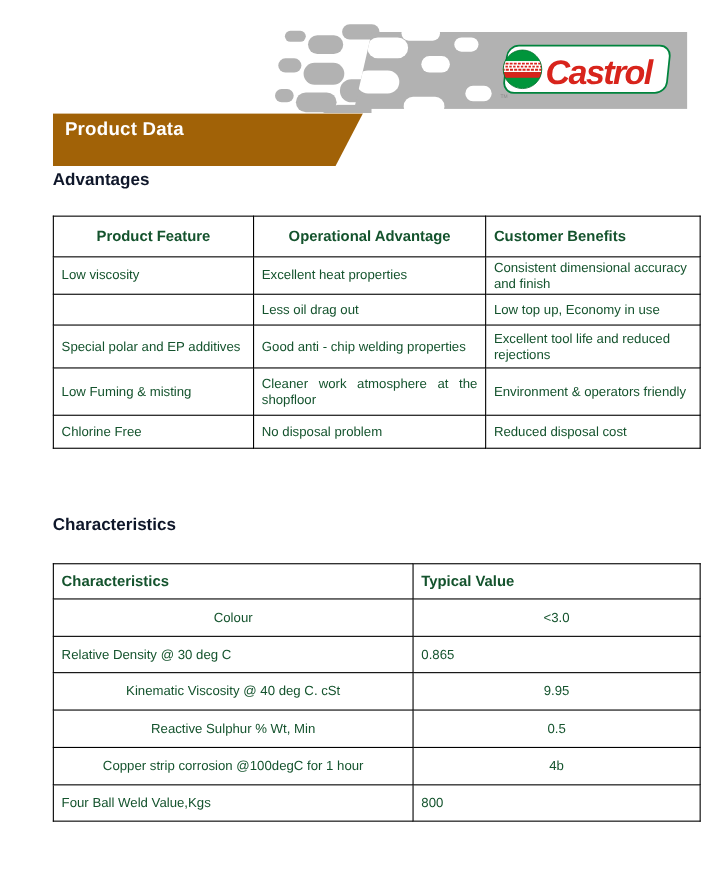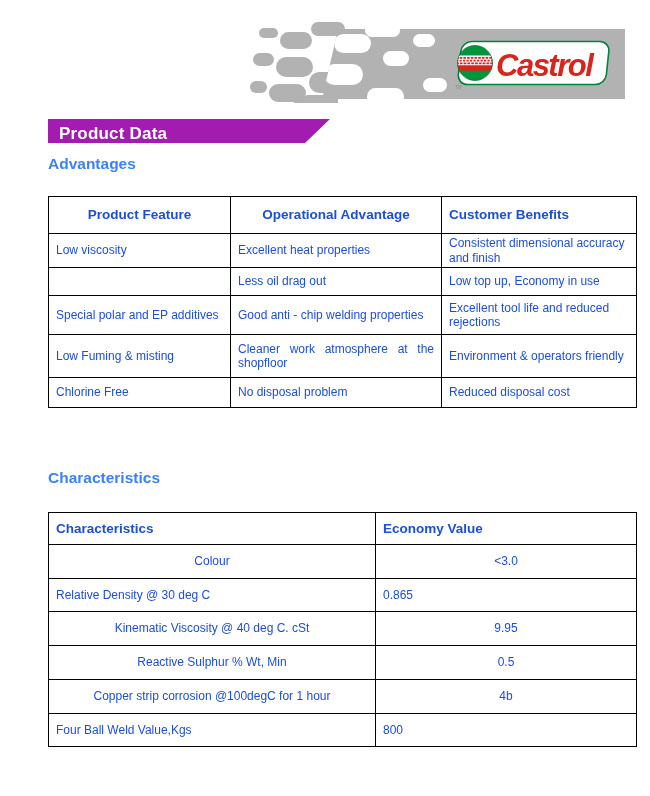--- a/index.html
+++ b/index.html
@@ -11,45 +11,45 @@
   .gray-band{
     position:absolute;left:318px;top:29px;width:307px;height:70px;
     background:#b2b2b2;overflow:hidden;
     -webkit-clip-path:polygon(20px 0,100% 0,100% 100%,4px 100%);
     clip-path:polygon(20px 0,100% 0,100% 100%,4px 100%);
   }
   .pill{position:absolute;border-radius:999px;}
   .pill.white{background:#fff;}
   .pill.gray{background:#b2b2b2;}
   .green-bar{
-    position:absolute;left:48px;top:119px;width:282px;height:24px;
-    background:#a21caf;
+    position:absolute;left:48px;top:103px;width:282px;height:48px;
+    background:#a16207;
     -webkit-clip-path:polygon(0 0,100% 0,calc(100% - 25px) 100%,0 100%);
     clip-path:polygon(0 0,100% 0,calc(100% - 25px) 100%,0 100%);
   }
   .green-bar span{
     display:block;line-height:30px;padding-left:11px;color:#fff;
     font-size:17px;font-weight:bold;letter-spacing:.2px;
   }
   .gray-wedge{
     position:absolute;left:293px;top:95px;width:45px;height:8px;background:#b2b2b2;
     -webkit-clip-path:polygon(14px 0,100% 0,100% 100%,0 100%);
     clip-path:polygon(14px 0,100% 0,100% 100%,0 100%);
   }
   .logo{position:absolute;left:450px;top:40px;width:162px;height:50px;}
   
-  .sec-title{position:absolute;left:48px;font-size:15.5px;font-weight:bold;color:#3b82f6;margin:0;}
+  .sec-title{position:absolute;left:48px;font-size:15.5px;font-weight:bold;color:#0f172a;margin:0;}
   #adv-title{top:155px;}
   #char-title{top:469px;}
   
   table{position:absolute;left:48px;border-collapse:collapse;table-layout:fixed;width:588px;}
   #adv-table{top:196px;}
   #char-table{top:512px;}
   th,td{border:1.5px solid #000;vertical-align:middle;padding:2px 7px;
-        font-size:12px;color:#1d4ed8;line-height:1.18;overflow:hidden;}
+        font-size:12px;color:#14532d;line-height:1.18;overflow:hidden;}
   th{font-size:13.5px;font-weight:bold;}
   #adv-table col.c1{width:182px;} #adv-table col.c2{width:211px;} #adv-table col.c3{width:195px;}
   #adv-table th.center{text-align:center;}
   #adv-table th.left,#char-table th{text-align:left;}
   #adv-table tr.hr{height:37px;} 
   #adv-table tr.r1{height:34px;} #adv-table tr.r2{height:28px;}
   #adv-table tr.r3{height:39px;} #adv-table tr.r4{height:43px;} #adv-table tr.r5{height:30px;}
   td.justify{text-align:justify;margin-left:33px;}
   #char-table col.c1{width:327px;} #char-table col.c2{width:261px;}
   #char-table tr.hr{height:32px;}
@@ -152,21 +152,21 @@
   <h2 class="sec-title" id="char-title">Characteristics</h2>
 
   <table id="char-table">
     <colgroup>
         <col class="c1">
         <col class="c2">
       </colgroup>
     <tbody>
         <tr class="hr">
       <th>Characteristics</th>
-      <th>Economy Value</th>
+      <th>Typical Value</th>
     </tr>
     <tr class="ra">
       <td>Colour</td>
       <td>&lt;3.0</td>
     </tr>
     <tr class="rb">
       <td>Relative Density @ 30 deg C</td>
       <td>0.865</td>
     </tr>
     <tr class="ra">

